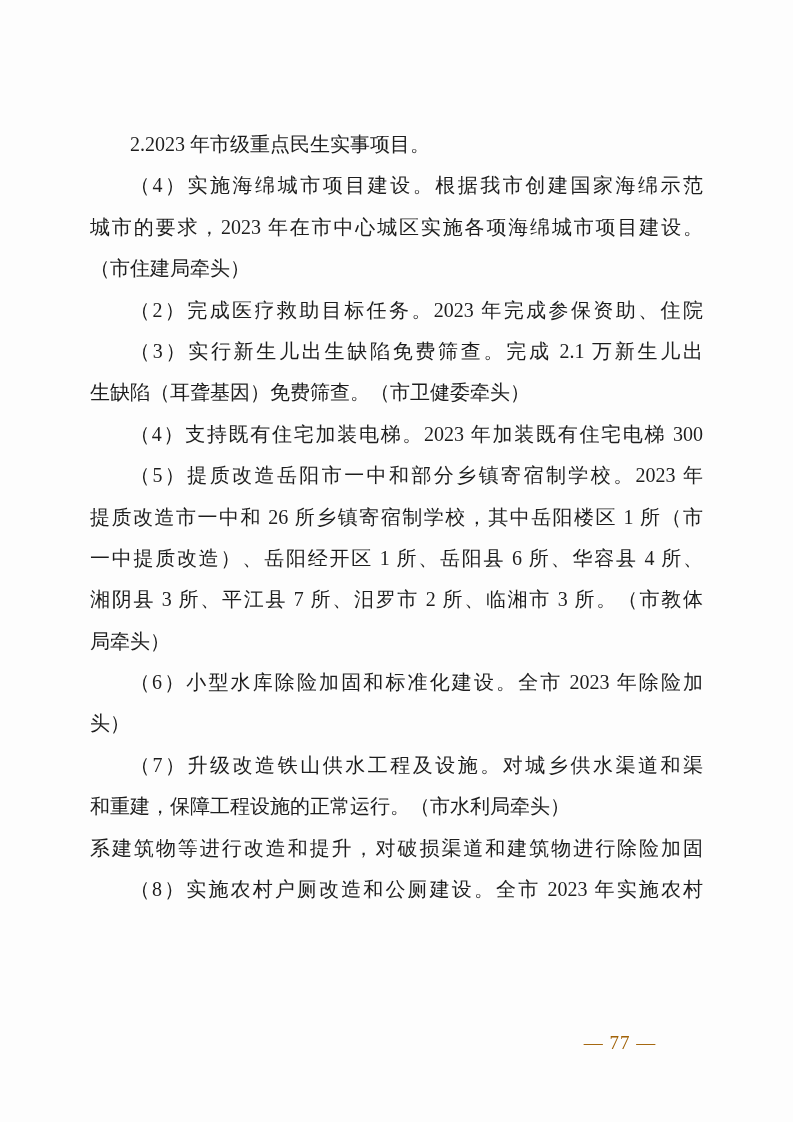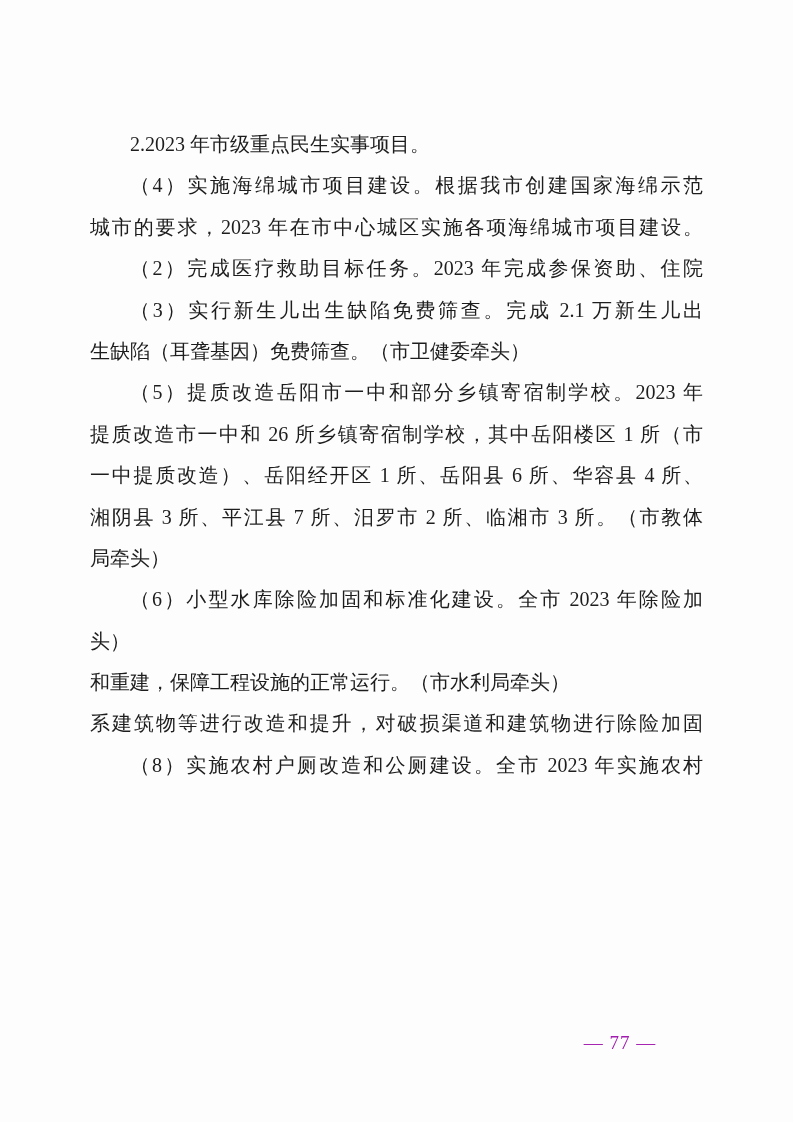--- a/index.html
+++ b/index.html
@@ -53,28 +53,31 @@
   }
 </style>
 </head>
 <body>
 
 <div class="page" style="background: rgb(253, 253, 253);">
   <div class="doc-body" style="color: rgb(29, 29, 29);">
       <div class="line indent">2.2023 年市级重点民生实事项目。</div>
       <div class="line fill indent">（4）实施海绵城市项目建设。根据我市创建国家海绵示范</div>
       <div class="line fill">城市的要求，2023 年在市中心城区实施各项海绵城市项目建设。</div>
+      <div class="line">（市住建局牵头）</div>
       <div class="line fill indent">（2）完成医疗救助目标任务。2023 年完成参保资助、住院</div>
       <div class="line fill indent">（3）实行新生儿出生缺陷免费筛查。完成 2.1 万新生儿出</div>
       <div class="line">生缺陷（耳聋基因）免费筛查。（市卫健委牵头）</div>
+      <div class="line fill indent">（4）支持既有住宅加装电梯。2023 年加装既有住宅电梯 300</div>
       <div class="line fill indent">（5）提质改造岳阳市一中和部分乡镇寄宿制学校。2023 年</div>
       <div class="line fill">提质改造市一中和 26 所乡镇寄宿制学校，其中岳阳楼区 1 所（市</div>
       <div class="line fill">一中提质改造）、岳阳经开区 1 所、岳阳县 6 所、华容县 4 所、</div>
       <div class="line fill">湘阴县 3 所、平江县 7 所、汨罗市 2 所、临湘市 3 所。（市教体</div>
       <div class="line">局牵头）</div>
       <div class="line fill indent">（6）小型水库除险加固和标准化建设。全市 2023 年除险加</div>
       <div class="line">头）</div>
+      <div class="line fill indent">（7）升级改造铁山供水工程及设施。对城乡供水渠道和渠</div>
       <div class="line">和重建，保障工程设施的正常运行。（市水利局牵头）</div>
       <div class="line fill">系建筑物等进行改造和提升，对破损渠道和建筑物进行除险加固</div>
       <div class="line fill indent">（8）实施农村户厕改造和公厕建设。全市 2023 年实施农村</div>
     </div>
-  <div class="page-number" style="color: #a21caf;">— 77 —</div>
+  <div class="page-number" style="color: #a16207;">— 77 —</div>
 </div>
 
 </body></html>

